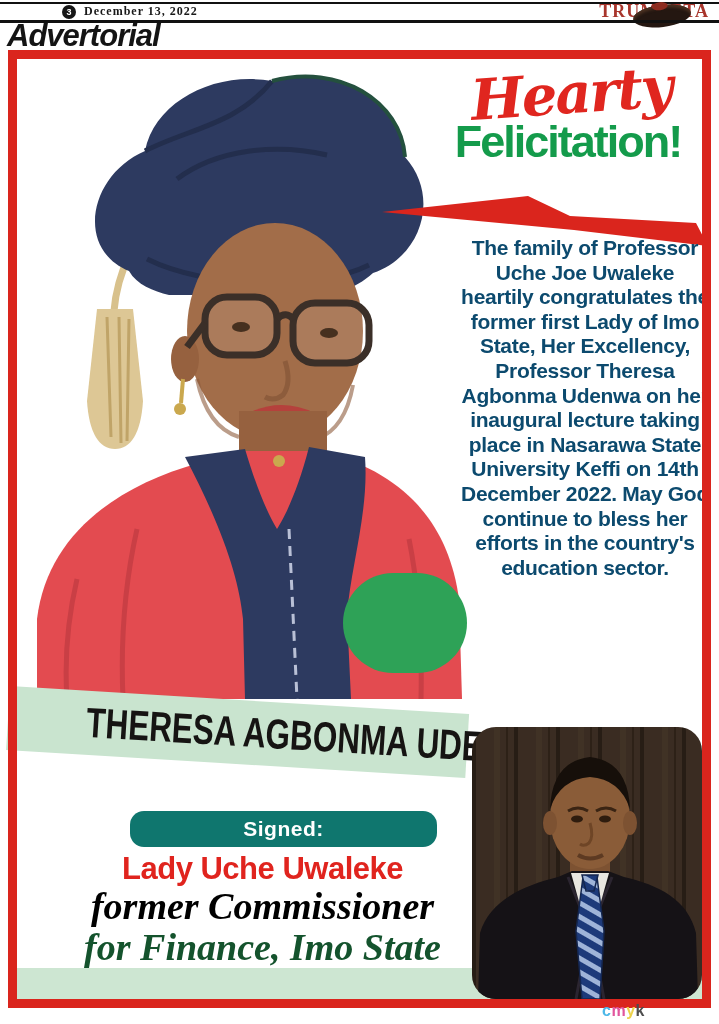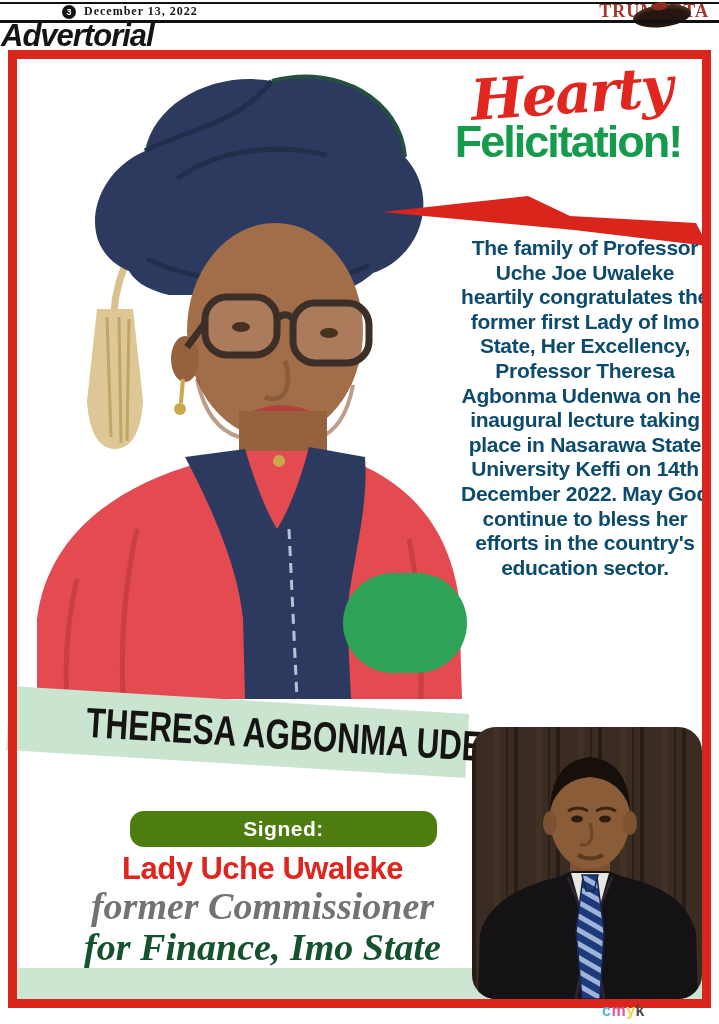--- a/index.html
+++ b/index.html
@@ -11,21 +11,21 @@
   .pagenum{position:absolute;left:62px;top:5px;width:14px;height:14px;border-radius:50%;
            background:#161616;color:#fff;font-size:9px;font-weight:bold;text-align:center;line-height:14px;}
   .date{position:absolute;left:84px;top:4px;font-family:"Liberation Serif",serif;font-weight:bold;
         font-size:12px;letter-spacing:1px;color:#181818;}
   .brand{position:absolute;right:10px;top:1px;font-family:"Liberation Serif",serif;font-weight:bold;
          font-size:18px;letter-spacing:1px;color:#a8352c;}
   .brand-oval{position:absolute;right:28px;top:5px;width:58px;height:22px;border-radius:50%;
               background:#241711;transform:rotate(-7deg);box-shadow:inset 0 3px 3px #4a3020;}
   .brand-oval:after{content:"";position:absolute;left:20px;top:-3px;width:16px;height:8px;
               border-radius:50%;background:#8d2d20;}
-  .section{position:absolute;left:1px;top:18px;font-size:31px;font-weight:bold;font-style:italic;
+  .section{position:absolute;left:7px;top:18px;font-size:31px;font-weight:bold;font-style:italic;
            letter-spacing:-1px;color:#141414;}
   
   .frame{position:absolute;left:8px;top:50px;width:703px;height:958px;border:9px solid #da251d;
          box-sizing:border-box;z-index:8;pointer-events:none;}
   
   .honouree{position:absolute;left:17px;top:59px;width:450px;height:640px;z-index:1;}
   .capsule{position:absolute;left:343px;top:573px;width:124px;height:100px;border-radius:50px;
            background:#2ea257;z-index:2;}
   
   .hearty{position:absolute;left:436px;top:60px;width:270px;text-align:center;z-index:3;
@@ -36,27 +36,27 @@
   .swoosh{position:absolute;left:378px;top:178px;z-index:3;}
   .bodytext{position:absolute;left:460px;top:236px;width:250px;z-index:3;text-align:center;
           font-weight:bold;font-size:21px;line-height:24.6px;letter-spacing:-0.3px;color:#0c4a6e;}
   
   .banner{position:absolute;left:10px;top:686px;width:460px;height:64px;background:#c9e4cf;
           transform:rotate(3.5deg);transform-origin:top left;z-index:4;text-align:center;}
   .banner span{display:inline-block;transform:scaleX(0.75);transform-origin:center;
           white-space:nowrap;font-weight:bold;font-size:42px;line-height:64px;color:#161413;}
   
   .signed{position:absolute;left:130px;top:811px;width:307px;height:36px;border-radius:14px;
-          background:#4d7c0f;z-index:3;text-align:center;color:#fff;font-weight:bold;
+          background:#0f766e;z-index:3;text-align:center;color:#fff;font-weight:bold;
           font-size:21px;line-height:36px;letter-spacing:0.5px;}
   .signatory{position:absolute;left:30px;top:851px;width:465px;text-align:center;z-index:3;
           font-weight:bold;font-size:31px;color:#e0241e;letter-spacing:-0.5px;}
   .title1{position:absolute;left:30px;top:884px;width:465px;text-align:center;z-index:3;
           font-family:"Liberation Serif",serif;font-weight:bold;font-style:italic;
-          font-size:38px;color:#737373;}
+          font-size:38px;color:#000000;}
   .title2{position:absolute;left:30px;top:925px;width:465px;text-align:center;z-index:3;
           font-family:"Liberation Serif",serif;font-weight:bold;font-style:italic;
           font-size:38px;color:#14532d;}
   
   .bottombar{position:absolute;left:17px;top:968px;width:685px;height:31px;background:#cde6d2;z-index:1;}
   .portrait{position:absolute;left:472px;top:727px;width:230px;height:272px;border-radius:24px;
           overflow:hidden;z-index:5;}
   .cmyk{position:absolute;left:602px;top:1002px;z-index:9;font-weight:bold;font-size:16px;
           letter-spacing:0.5px;}
   .cmyk .c{color:#4db8e8;}

